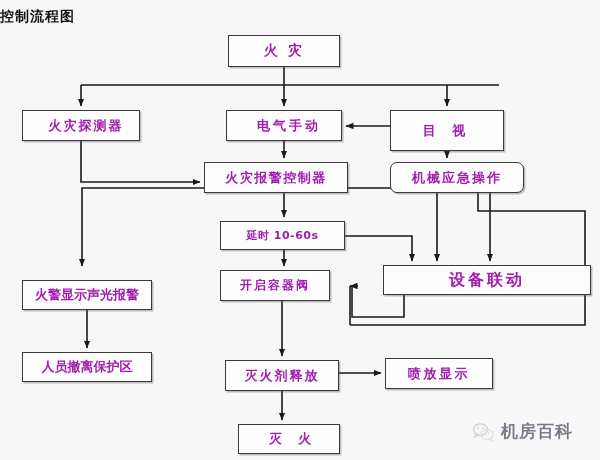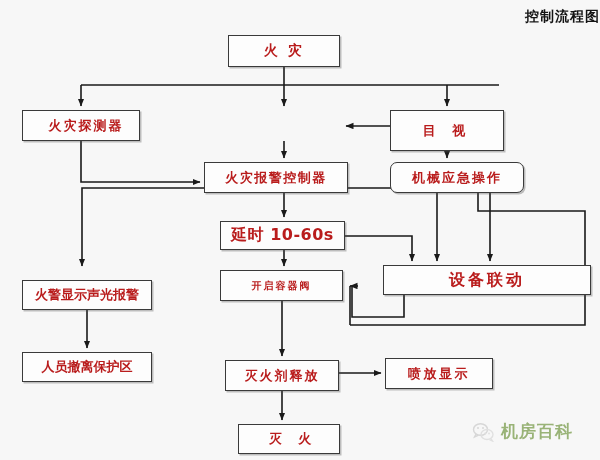--- a/index.html
+++ b/index.html
@@ -24,55 +24,55 @@
   }
   .node {
     position: absolute;
     box-sizing: border-box;
     background: #fdfdfd;
     border: 1.5px solid #3a3a3a;
     box-shadow: 1.5px 1.5px 0 rgba(80,80,80,0.35);
     display: flex;
     align-items: center;
     justify-content: center;
-    color: #b91c1c;
+    color: #a21caf;
     font-weight: bold;
     letter-spacing: 2.5px;
     white-space: nowrap;
     z-index: 4;
   }
   .node.tight { letter-spacing: 0.5px; padding-left: 10px; }
   .node.nospace { letter-spacing: 0px; }
   .node.wide { letter-spacing: 6px; }
   #chart-title {
     position: absolute;
     left: 0;
     top: 8px;
     width: 600px;
-    text-align: right;
+    text-align: left;
     font-size: 14px;
     font-weight: bold;
     color: #141414;
     letter-spacing: 1px;
     z-index: 5;
   }
   #watermark {
     position: absolute;
     left: 472px;
     top: 420px;
     display: flex;
     align-items: center;
     gap: 7px;
     z-index: 6;
     opacity: 0.55;
   }
   #watermark .wm-text {
     font-size: 17px;
     font-weight: bold;
-    color: #4d7c0f;
+    color: #0f172a;
     letter-spacing: 1px;
   }
   .wm-icon { display:block; }
 </style>
 </head>
 <body>
 
 <div id="root">
 
   <div id="chart-title">控制流程图</div>
@@ -128,32 +128,33 @@
       <path d="M339,373 L381,373" marker-end="url(#ah)"></path>
 
       <path d="M282,391 L282,420" marker-end="url(#ah)"></path>
     </g>
   </svg>
 
   <div class="node" style="left:228px;top:35px;width:112px;height:32px;font-size:14px;">火 灾</div>
 
   <div class="node tight" style="left:22px;top:110px;width:118px;height:31px;font-size:13px;letter-spacing:2px;">火灾探测器</div>
 
+  <div class="node tight" style="left:226px;top:110px;width:116px;height:31px;font-size:13px;letter-spacing:3px;">电气手动</div>
 
   <div class="node wide" style="left:390px;top:110px;width:114px;height:41px;font-size:13px;">目 视</div>
 
   <div class="node" style="left:204px;top:162px;width:144px;height:31px;font-size:13px;letter-spacing:1.5px;">火灾报警控制器</div>
 
   <div class="node" style="left:390px;top:162px;width:134px;height:31px;font-size:13px;letter-spacing:2px;border-radius:7px;">机械应急操作</div>
 
-  <div class="node nospace" style="left:220px;top:221px;width:125px;height:29px;font-size:16px;letter-spacing:0.5px;">延时 10-60s</div>
+  <div class="node nospace" style="left:220px;top:221px;width:125px;height:29px;font-size:11px;letter-spacing:0.5px;">延时 10-60s</div>
 
   <div class="node nospace" style="left:22px;top:280px;width:130px;height:30px;font-size:13px;">火警显示声光报警</div>
 
-  <div class="node" style="left:220px;top:270px;width:123px;height:31px;font-size:10px;letter-spacing:2px;">开启容器阀</div>
+  <div class="node" style="left:220px;top:270px;width:110px;height:31px;font-size:12px;letter-spacing:2px;">开启容器阀</div>
 
   <div class="node" style="left:383px;top:265px;width:208px;height:30px;font-size:16px;letter-spacing:3px;">设备联动</div>
 
   <div class="node nospace" style="left:22px;top:352px;width:130px;height:30px;font-size:13px;">人员撤离保护区</div>
 
   <div class="node" style="left:225px;top:360px;width:114px;height:31px;font-size:13px;letter-spacing:2px;font-family:Liberation Serif, serif;">灭火剂释放</div>
 
   <div class="node" style="left:385px;top:358px;width:108px;height:31px;font-size:13px;letter-spacing:2.5px;font-family:Liberation Mono, monospace;">喷放显示</div>
 
   <div class="node wide" style="left:238px;top:424px;width:102px;height:30px;font-size:13px;padding-left:8px;">灭 火</div>

